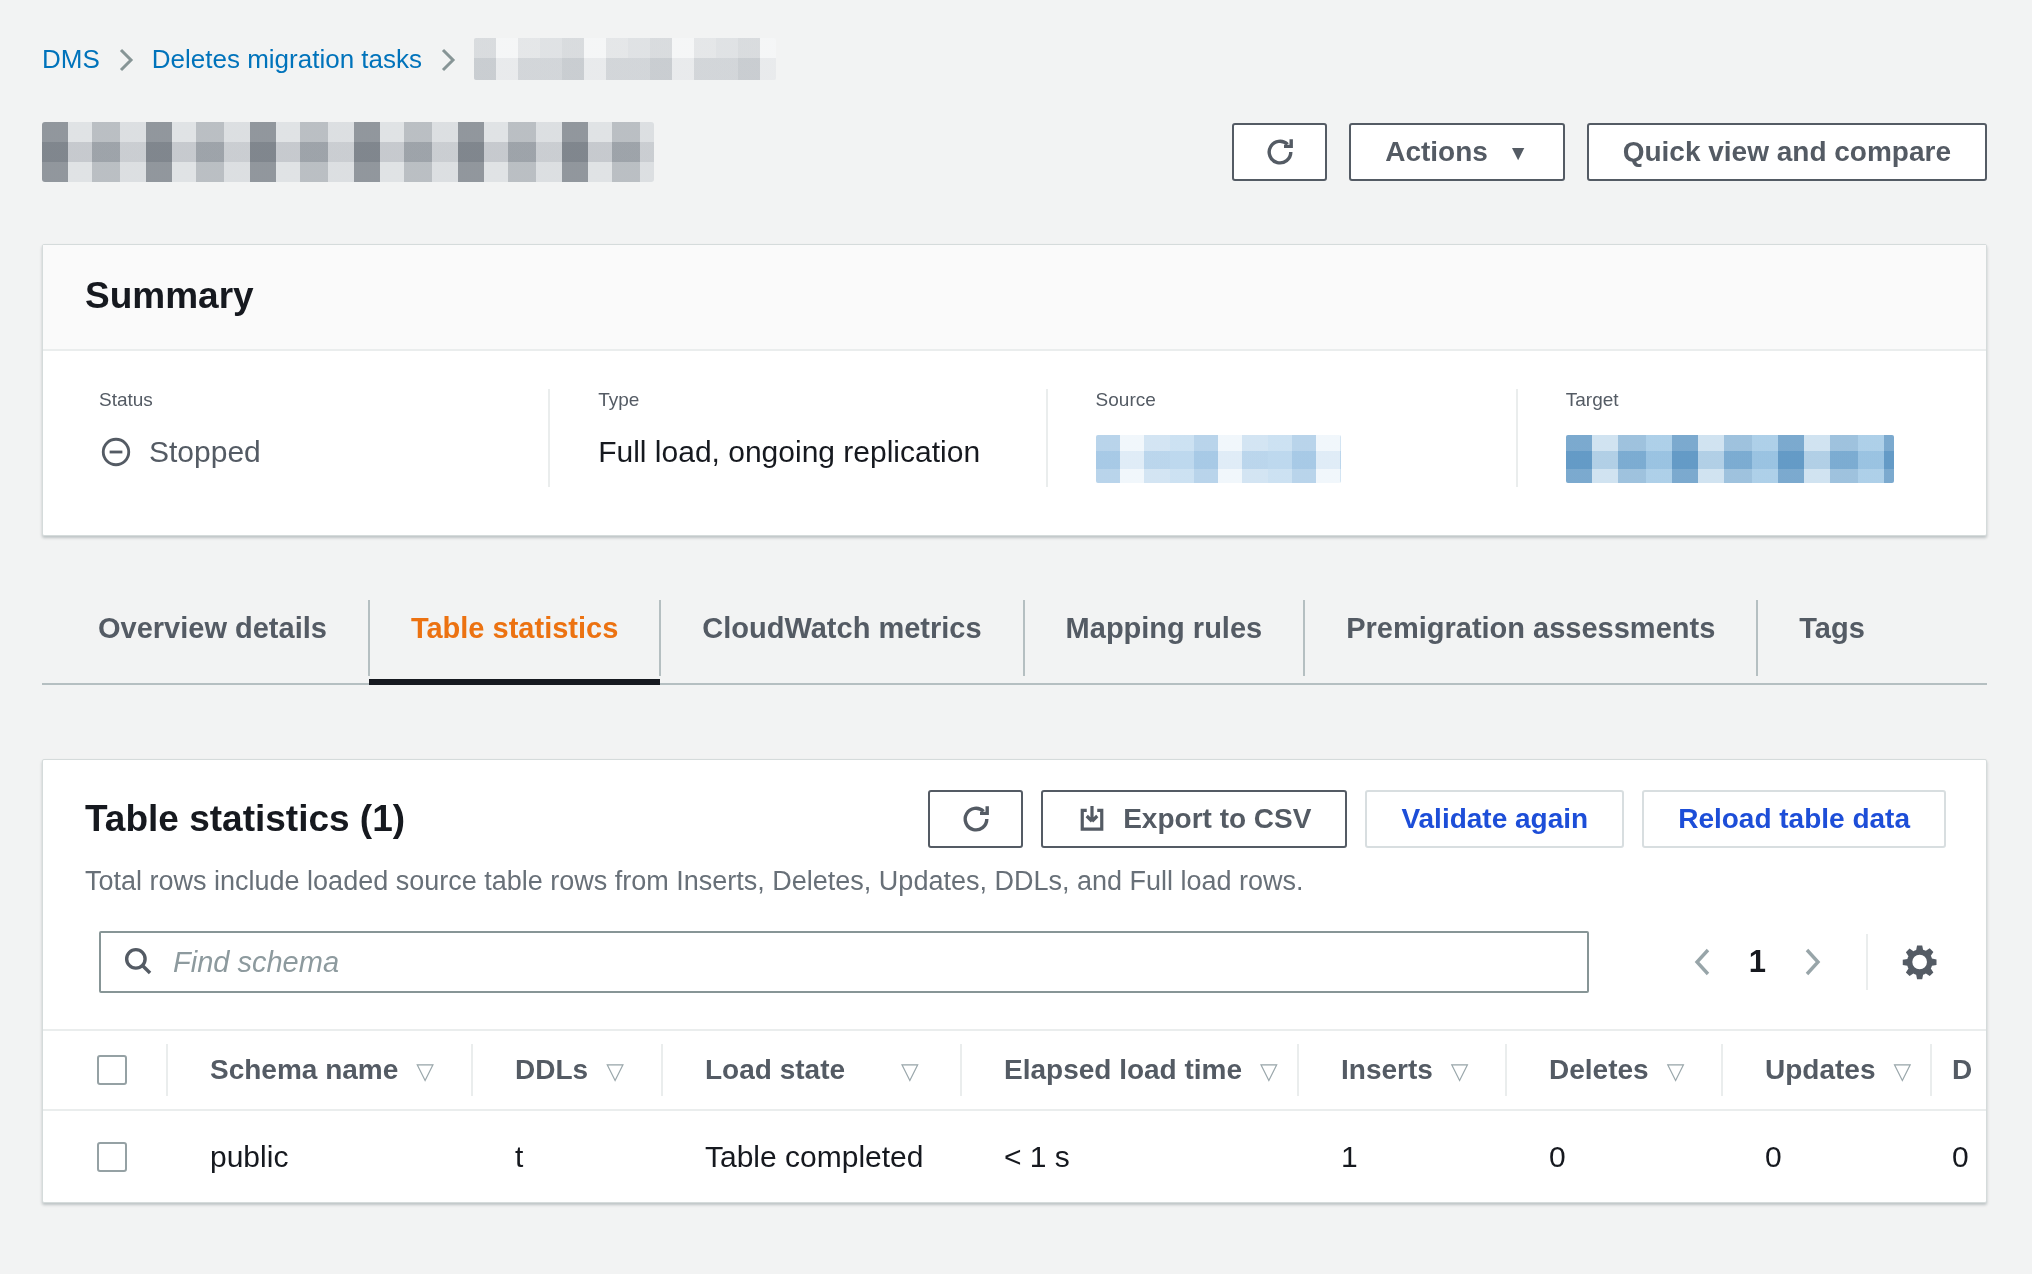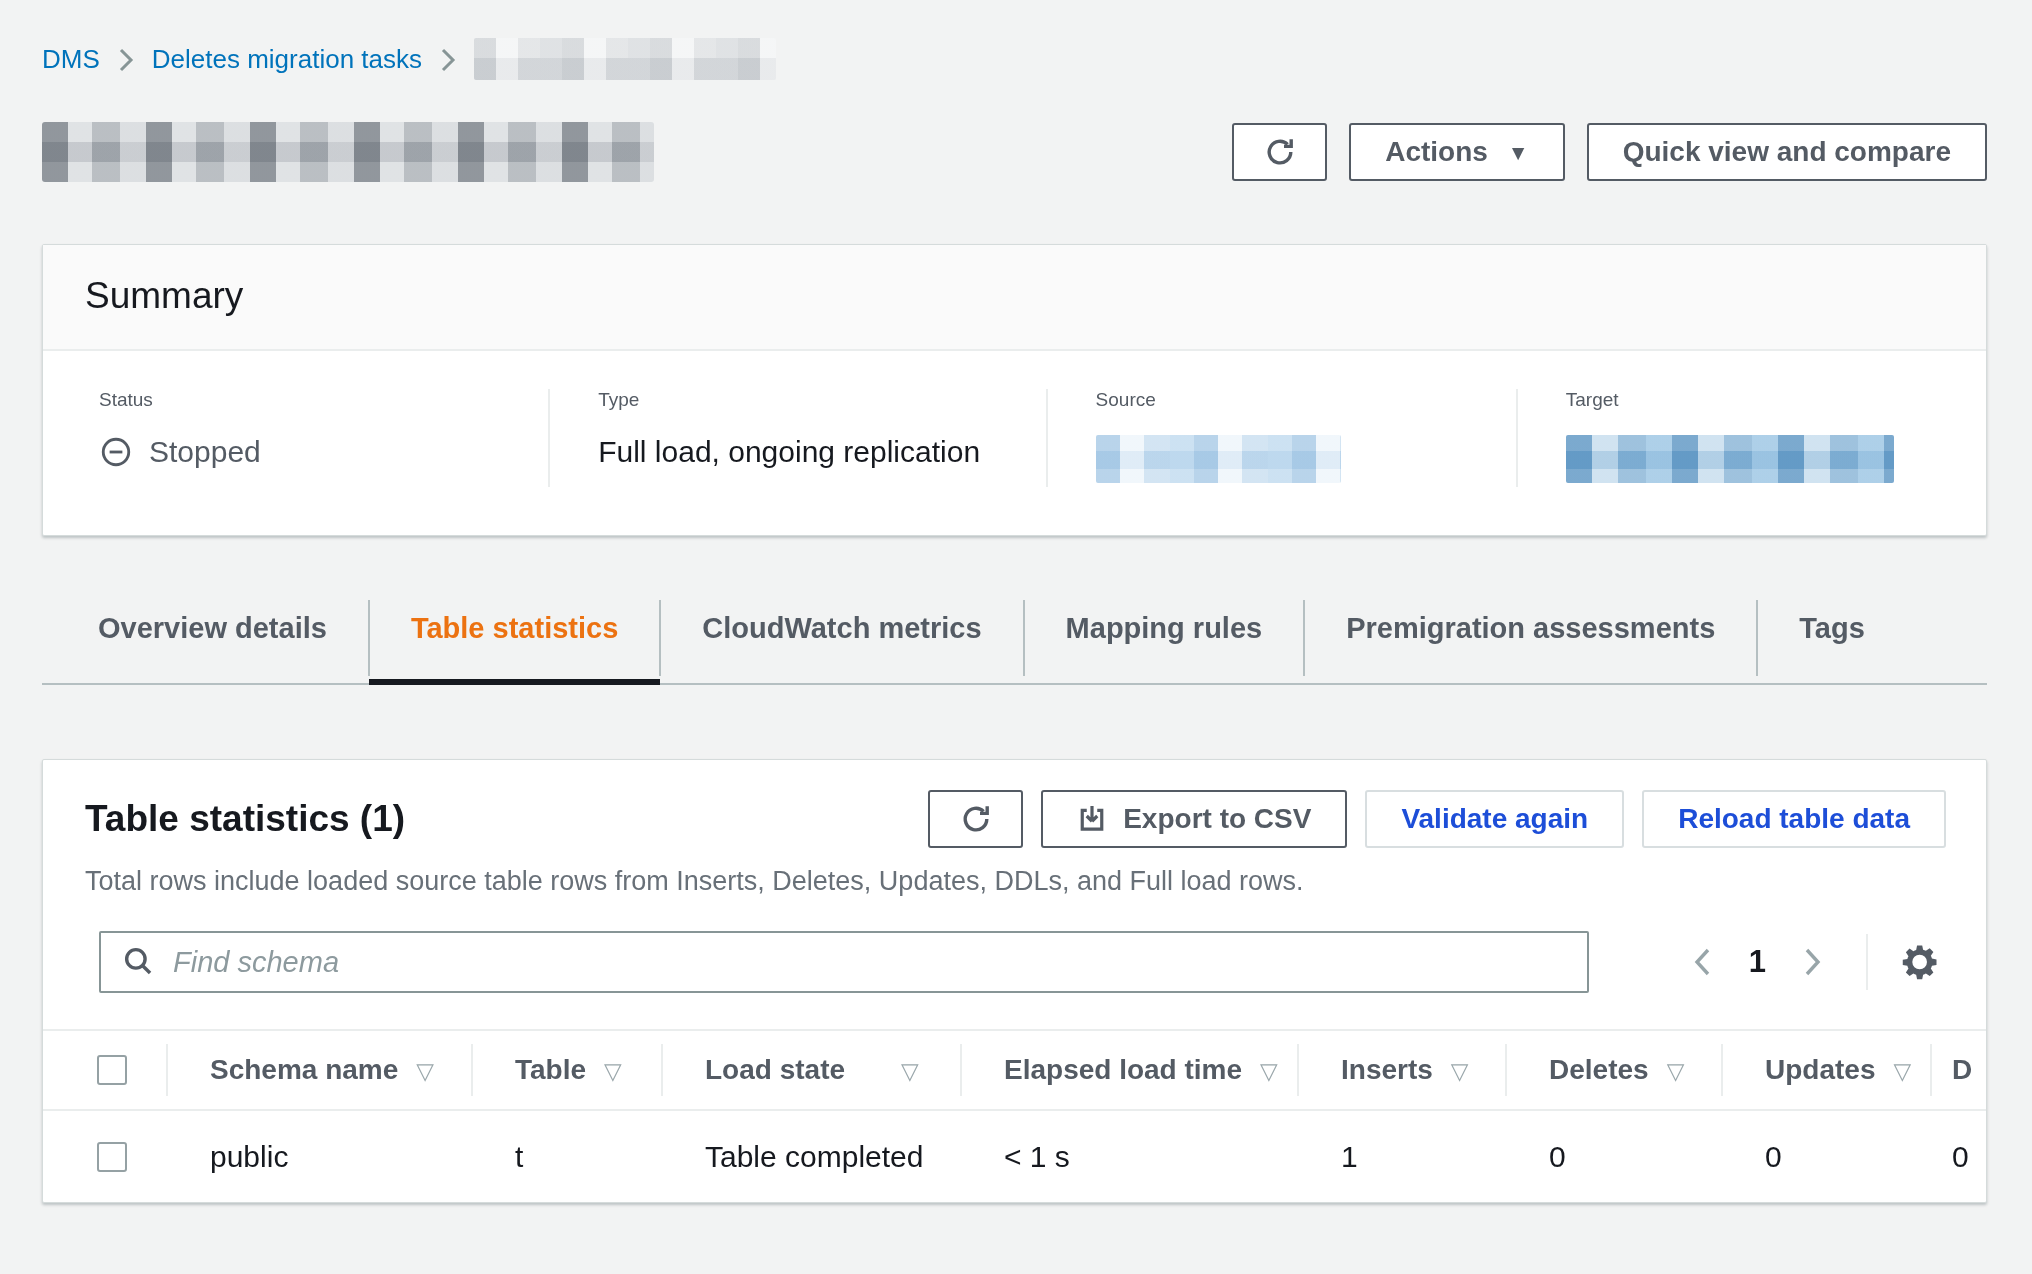--- a/index.html
+++ b/index.html
@@ -54,21 +54,21 @@
   }
   .btn.icon-only { width:95px; padding:0; }
   .btn.disabled { border-color:#d8dee0; color:#1d4ed8; cursor:default; }
   .caret { margin-left:20px; font-size:21px; line-height:1; }
   .btn .btn-ic { margin-right:16px; display:inline-flex; }
 
   
   .card { background:#fff; border:1px solid #d5dbdb; border-radius:2px; box-shadow:0 2px 3px rgba(0,28,36,.22); }
   .summary-card { margin:62px 45px 0 42px; }
   .card-header { background:#fafafa; border-bottom:2px solid #eaeded; padding:30px 42px 32px; }
-  .card-header h2 { margin:0; font-size:37px; font-weight:normal; color:#16191f; }
+  .card-header h2 { margin:0; font-size:37px; font-weight:bold; color:#16191f; }
   .summary-grid { display:flex; padding:38px 0 48px; }
   .sum-col { padding-left:56px; padding-right:30px; }
   .sum-col.c1 { flex:0 0 26%; }
   .sum-col.c2 { flex:0 0 25.6%; }
   .sum-col.c3 { flex:0 0 24.2%; }
   .sum-col.c4 { flex:0 0 24.2%; }
   .sum-col + .sum-col { border-left:2px solid #eaeded; padding-left:48px; }
   .field-label { font-size:19px; color:#545b64; margin-bottom:24px; }
   .field-value { font-size:30px; color:#16191f; }
   .status-value { display:flex; align-items:center; gap:16px; font-size:30px; color:#545b64; }
@@ -274,21 +274,21 @@
         <col style="width:216px">
         <col style="width:209px">
         <col style="width:58px">
     </colgroup>
     <thead>
       <tr>
         <th class="sel">
             <div class="checkbox"></div>
           </th>
         <th><span>Schema name</span><span class="sort">▽</span></th>
-        <th><span>Table</span><span class="sort">▽</span></th>
+        <th><span>DDLs</span><span class="sort">▽</span></th>
         <th><span>Load state</span><span class="sort far">▽</span></th>
         <th><span>Elapsed load time</span><span class="sort">▽</span></th>
         <th><span>Inserts</span><span class="sort">▽</span></th>
         <th><span>Deletes</span><span class="sort">▽</span></th>
         <th><span>Updates</span><span class="sort">▽</span></th>
         <th class="clip"><span>D</span></th>
       </tr>
     </thead>
     <tbody>
       <tr>

